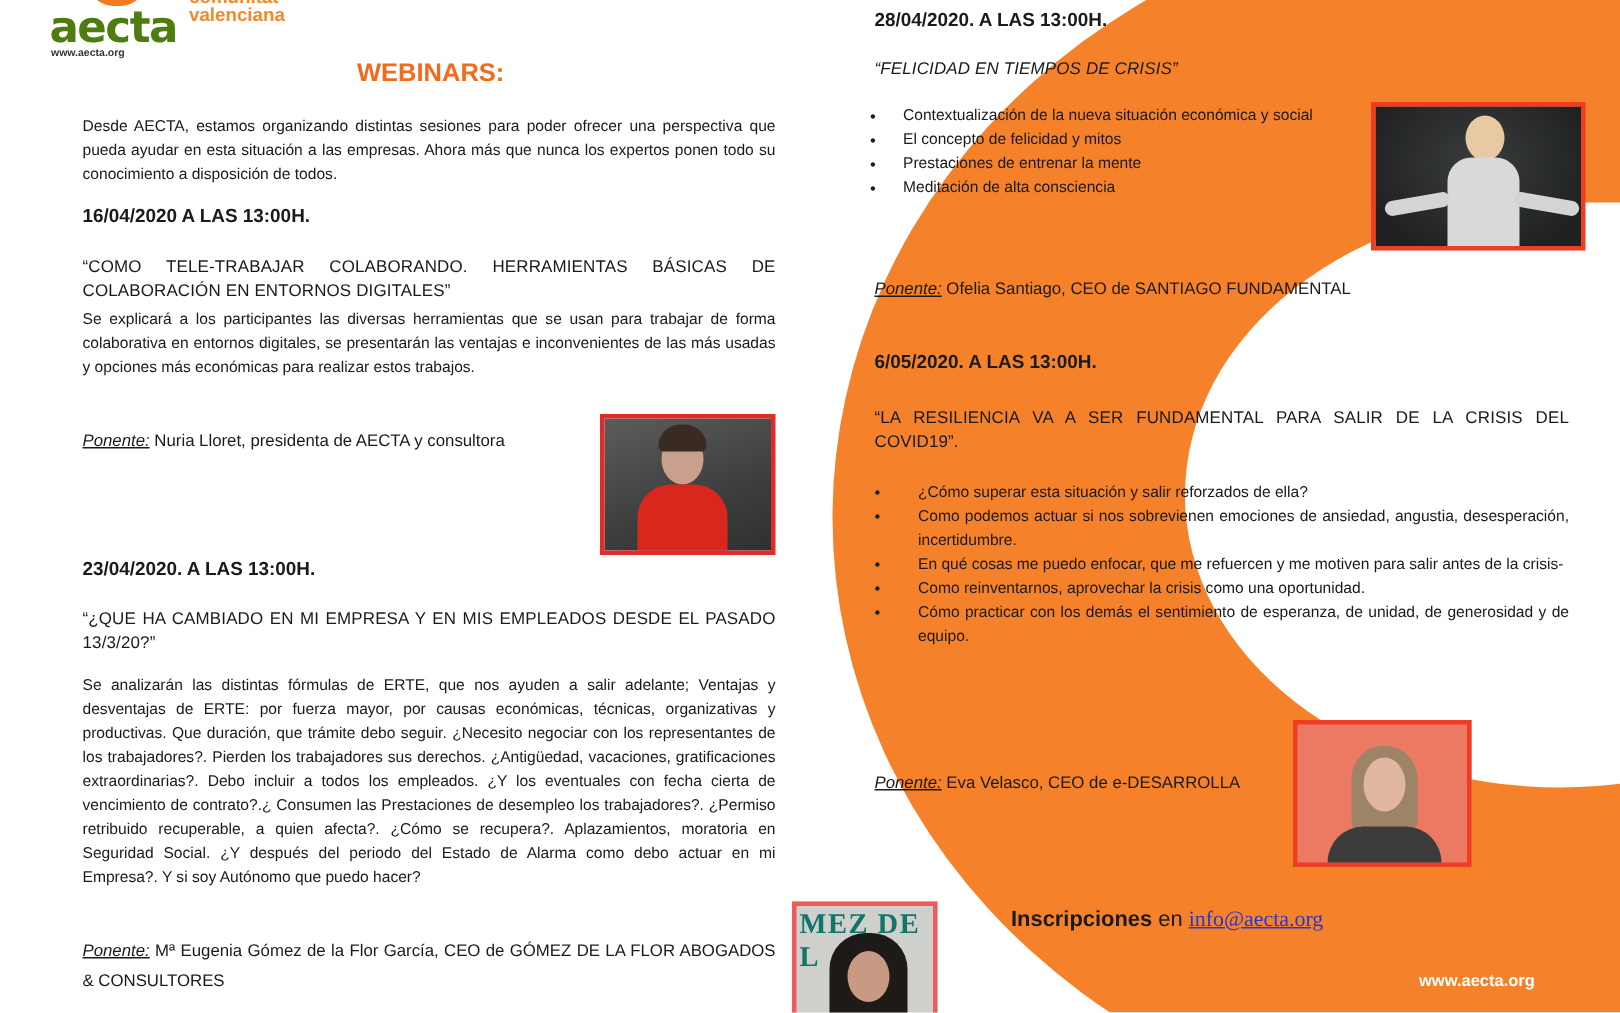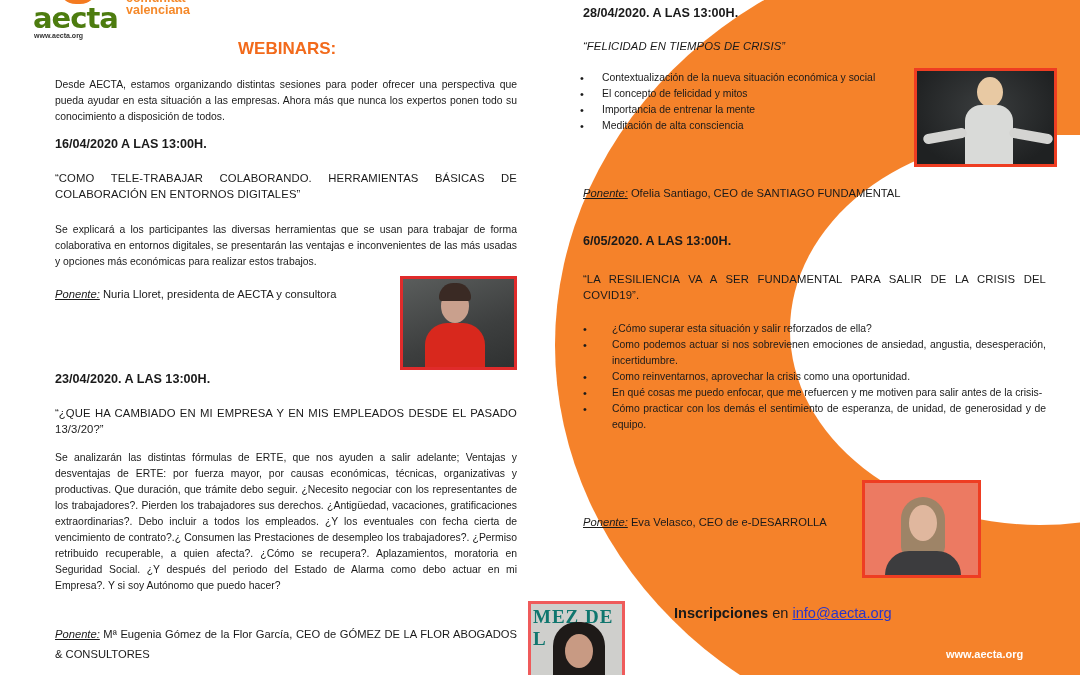--- a/index.html
+++ b/index.html
@@ -24,21 +24,21 @@
   .ponente .nm { font-weight:normal; }
   ul.bul { margin:0; padding:0; list-style:none; }
   ul.bul li { position:relative; padding-left:22px; font-size:10.4px; line-height:16px; text-align:justify; }
   ul.bul li::before { content:"\2022"; position:absolute; left:0; top:0; font-size:11px; }
   ul.bul2 li { padding-left:29px; }
   .photo { border:3px solid #ee3d22; box-sizing:border-box; overflow:hidden; }
   .photo.red { border-color:#e02b2b; }
   .photo.pink { border-color:#ef5b5b; }
   .inscr { left:674px; top:605px; font-size:14.6px; }
   .inscr b { font-weight:bold; }
-  .inscr a { color:#2a35c9; text-decoration:underline; }
+  .inscr a { color:#2a35c9; text-decoration:underline;font-family:Liberation Serif, serif; }
   .footer-url { left:946px; top:648px; font-size:11px; font-weight:bold; color:#fff; }
 </style>
 </head>
 <body>
 
 <svg class="ring" viewBox="0 0 1080 675" xmlns="http://www.w3.org/2000/svg">
   <defs>
     <mask id="ringmask">
       <rect x="0" y="0" width="1080" height="675" fill="white"></rect>
       <ellipse cx="1040" cy="330" rx="250" ry="195" fill="black"></ellipse>
@@ -54,21 +54,21 @@
 <div class="abs region">
   <div>comunitat</div>
   <div>valenciana</div>
 </div>
 <div class="abs webinars">WEBINARS:</div>
 
 <div class="abs para" style="left:55px; top:77px; width:462px;">Desde AECTA, estamos organizando distintas sesiones para poder ofrecer  una perspectiva que pueda ayudar en esta situación a las empresas. Ahora más que nunca los expertos ponen todo su conocimiento a disposición de todos.</div>
 
 <div class="abs date" style="left:55px; top:137px;">16/04/2020 A LAS 13:00H.</div>
 <div class="abs quote" style="left:55px; top:170px; width:462px;">“COMO TELE-TRABAJAR COLABORANDO. HERRAMIENTAS BÁSICAS DE COLABORACIÓN EN ENTORNOS DIGITALES”</div>
-<div class="abs para" style="left:55px; top:222px; width:462px;">Se explicará a los participantes las diversas herramientas que se usan para trabajar de forma colaborativa en entornos digitales, se presentarán las ventajas e inconvenientes de las más usadas y opciones más económicas para realizar  estos trabajos.</div>
+<div class="abs para" style="left:55px; top:206px; width:462px;">Se explicará a los participantes las diversas herramientas que se usan para trabajar de forma colaborativa en entornos digitales, se presentarán las ventajas e inconvenientes de las más usadas y opciones más económicas para realizar  estos trabajos.</div>
 <div class="abs ponente" style="left:55px; top:284px;">
   <span class="lbl">Ponente:</span><span class="nm"></span><span> Nuria Lloret, presidenta de AECTA y consultora</span>
 </div>
 <div class="abs photo red" style="left:400px; top:276px; width:117px; height:94px; background:linear-gradient(160deg,#5a5d5c 0%,#3d3f3f 60%,#2f3131 100%);" title="Nuria Lloret photo">
   <div style="position:absolute; left:38px; top:10px; width:28px; height:34px; border-radius:50%; background:#c9a08d;"></div>
   <div style="position:absolute; left:36px; top:4px; width:32px; height:18px; border-radius:16px 16px 4px 4px; background:#3a2a24;"></div>
   <div style="position:absolute; left:22px; top:44px; width:60px; height:50px; border-radius:22px 22px 0 0; background:#d8281d;"></div>
 </div>
 
 <div class="abs date" style="left:55px; top:372px;">23/04/2020. A LAS 13:00H.</div>
@@ -81,40 +81,40 @@
   <div style="position:absolute; left:2px; top:2px; font-family:'Liberation Serif',serif; font-size:19px; font-weight:bold; color:#0f766e; letter-spacing:1px;">MEZ DE L</div>
   <div style="position:absolute; left:22px; top:18px; width:52px; height:60px; border-radius:24px 24px 0 0; background:#1e1a18;"></div>
   <div style="position:absolute; left:34px; top:30px; width:28px; height:34px; border-radius:50%; background:#c89a83;"></div>
 </div>
 
 <div class="abs date" style="left:583px; top:6px;">28/04/2020. A LAS 13:00H.</div>
 <div class="abs quote" style="left:583px; top:38px;font-style:italic;">“FELICIDAD EN TIEMPOS DE CRISIS”</div>
 <ul class="abs bul" style="left:580px; top:70px; width:330px;">
   <li>Contextualización de la nueva situación económica y social</li>
   <li>El concepto de felicidad y mitos</li>
-  <li>Importancia de entrenar la mente</li>
+  <li>Prestaciones de entrenar la mente</li>
   <li>Meditación de alta consciencia</li>
 </ul>
 <div class="abs photo" style="left:914px; top:68px; width:143px; height:99px; background:radial-gradient(ellipse at 50% 40%,#3a3d3e 0%,#1f2122 80%);" title="Ofelia Santiago photo">
   <div style="position:absolute; left:60px; top:6px; width:26px; height:30px; border-radius:50%; background:#e8c9a3;"></div>
   <div style="position:absolute; left:48px; top:34px; width:48px; height:60px; border-radius:16px 16px 0 0; background:#d9dad8;"></div>
   <div style="position:absolute; left:6px; top:60px; width:44px; height:10px; border-radius:6px; background:#d4d4d2; transform:rotate(-10deg);"></div>
   <div style="position:absolute; left:92px; top:60px; width:44px; height:10px; border-radius:6px; background:#d4d4d2; transform:rotate(10deg);"></div>
 </div>
 <div class="abs ponente" style="left:583px; top:183px;">
   <span class="lbl">Ponente:</span><span class="nm"> Ofelia Santiago,</span><span> CEO de SANTIAGO FUNDAMENTAL</span>
 </div>
 
 <div class="abs date" style="left:583px; top:234px;">6/05/2020. A LAS 13:00H.</div>
 <div class="abs quote" style="left:583px; top:271px; width:463px;">“LA RESILIENCIA VA A SER FUNDAMENTAL PARA SALIR DE LA CRISIS DEL COVID19”.</div>
 <ul class="abs bul bul2" style="left:583px; top:321px; width:463px;">
   <li>¿Cómo superar esta situación y salir reforzados de ella?</li>
   <li>Como podemos actuar si nos sobrevienen  emociones de ansiedad, angustia, desesperación,  incertidumbre.</li>
+  <li>En qué cosas me puedo enfocar, que me refuercen y me motiven para salir antes de la crisis-</li>
   <li>Como reinventarnos, aprovechar la crisis como una oportunidad.</li>
-  <li>En qué cosas me puedo enfocar, que me refuercen y me motiven para salir antes de la crisis-</li>
   <li>Cómo practicar con los demás el sentimiento de esperanza, de unidad, de generosidad y de equipo.</li>
 </ul>
 <div class="abs ponente" style="left:583px; top:512px;">
   <span class="lbl">Ponente:</span><span class="nm"> Eva Velasco,</span><span> CEO de e-DESARROLLA</span>
 </div>
 <div class="abs photo" style="left:862px; top:480px; width:119px; height:98px; background:#ec7a62;" title="Eva Velasco photo">
   <div style="position:absolute; left:36px; top:14px; width:44px; height:60px; border-radius:22px 22px 10px 10px; background:#9e8467;"></div>
   <div style="position:absolute; left:44px; top:22px; width:28px; height:36px; border-radius:50%; background:#e0b79e;"></div>
   <div style="position:absolute; left:20px; top:68px; width:76px; height:30px; border-radius:24px 24px 0 0; background:#3c3c3e;"></div>
 </div>

